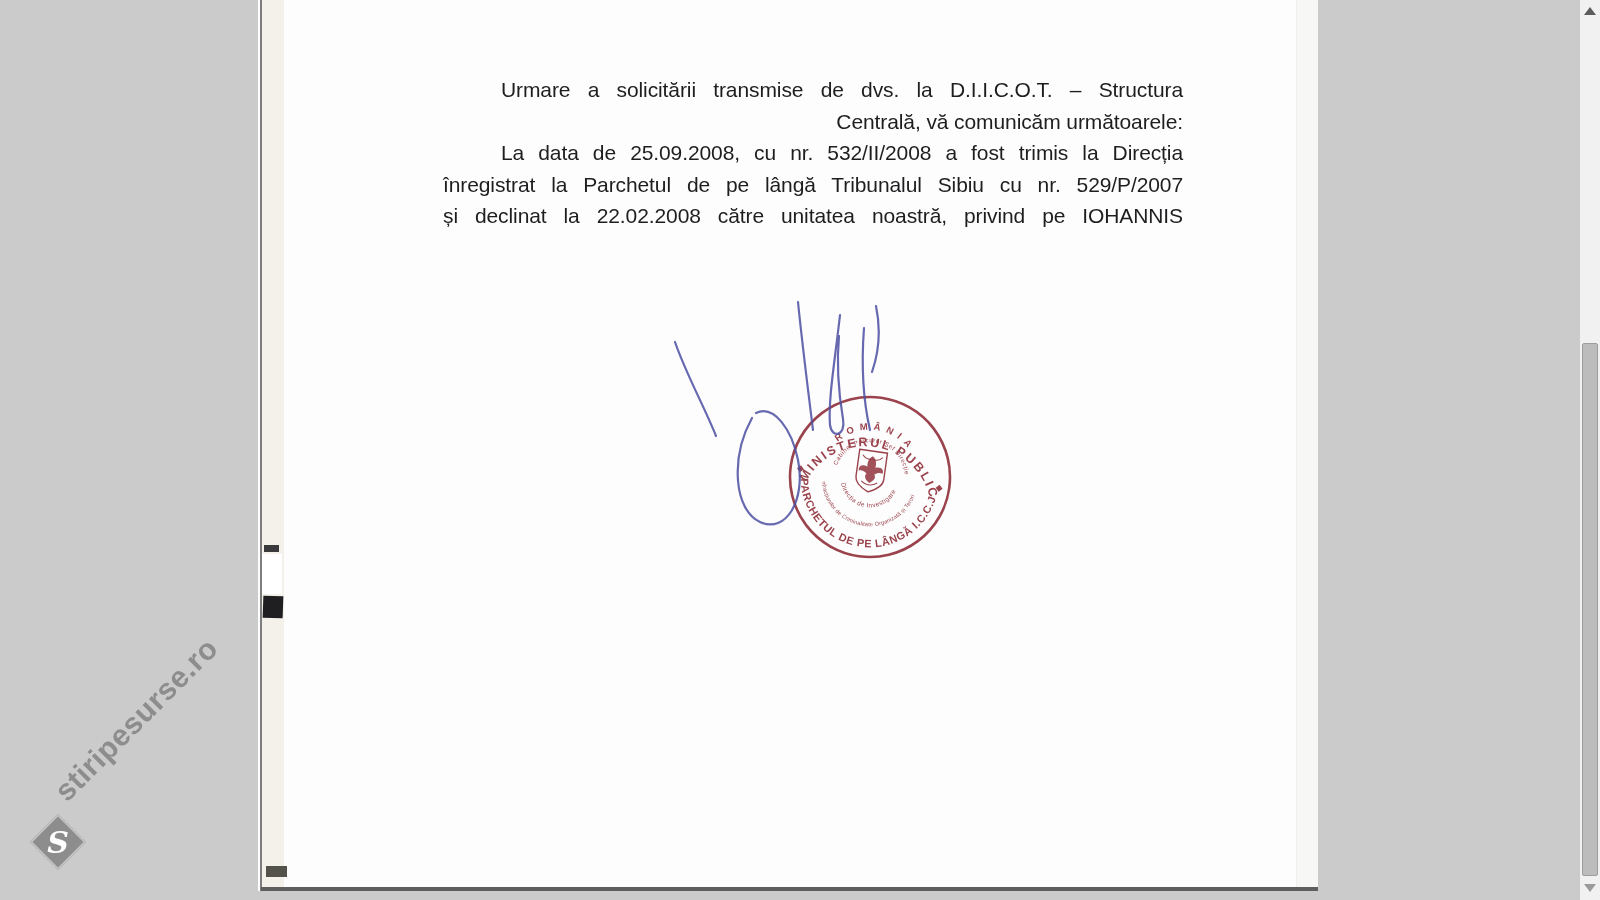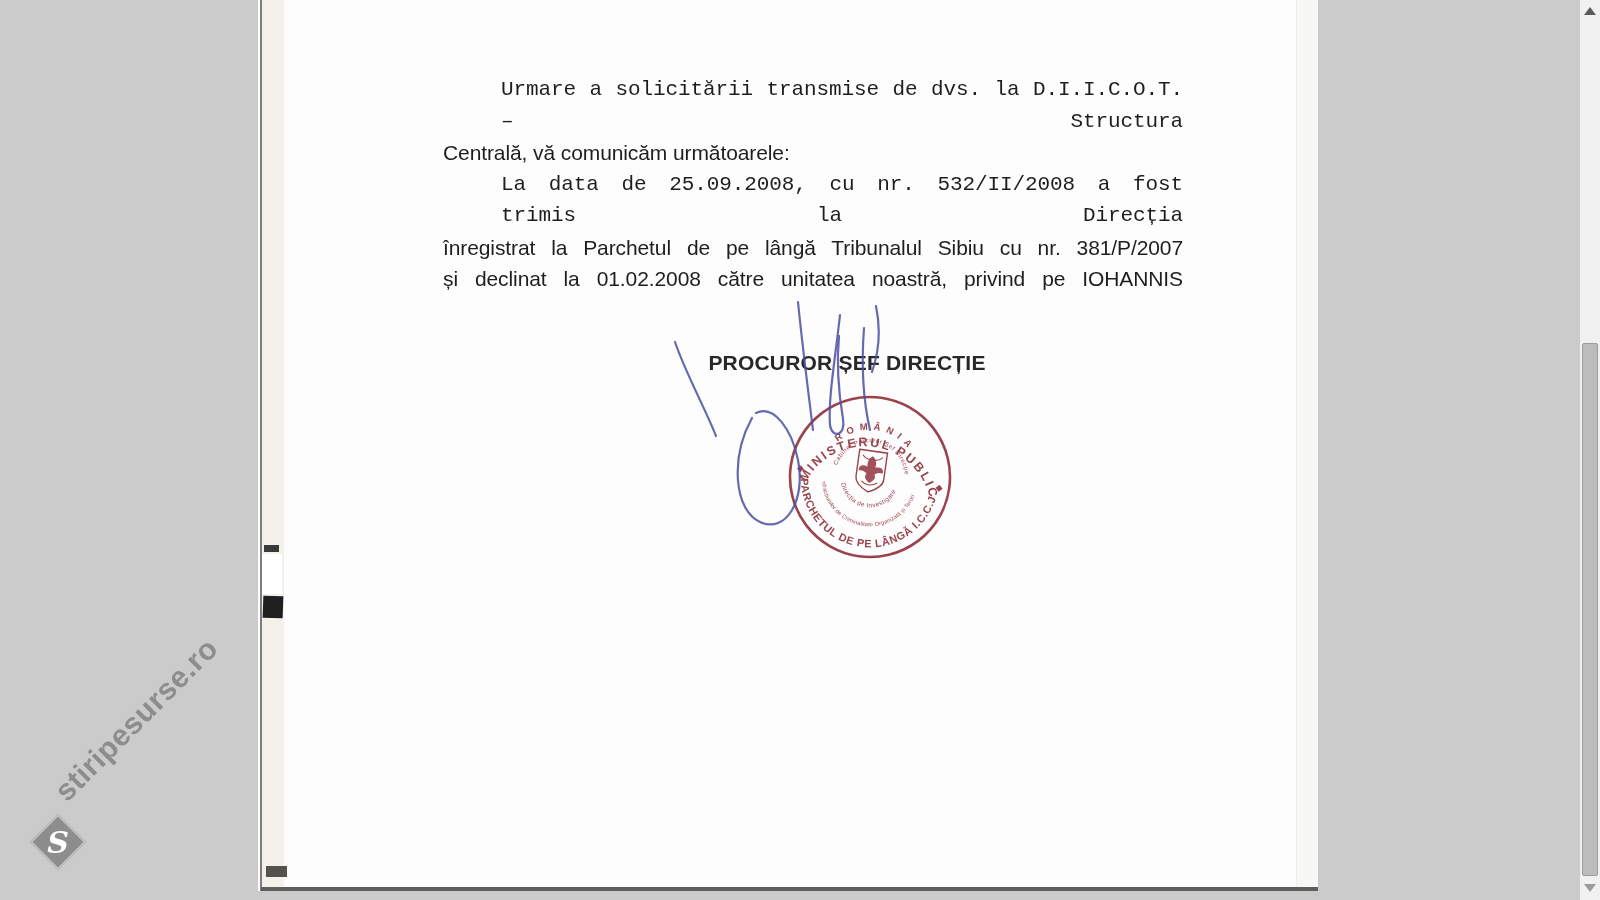--- a/index.html
+++ b/index.html
@@ -21,23 +21,23 @@
   .artifact { position:absolute; }
   #artifact-1 { left:6px; top:545px; width:15px; height:7px; background:#3a3a3c; }
   #artifact-glow { left:4px; top:554px; width:20px; height:40px; background:#ffffff; }
   #artifact-2 { left:5px; top:596px; width:20px; height:22px; background:#1f1f22;
     transform:rotate(2deg); }
   #artifact-3 { left:8px; top:866px; width:21px; height:11px; background:#54534b; }
 
   
   #body-text { position:absolute; left:185px; top:74px; width:740px;
     font-size:21px; line-height:31.5px; color:#1e1e20; letter-spacing:-0.1px; }
-  .tline { width:100%; }
+  .tline { width:100%;text-align:right; }
   .just { text-align:justify; text-align-last:justify; }
-  .indent { padding-left:58px;font-family:Liberation Mono, monospace; }
+  .indent { padding-left:58px; }
   .b { font-weight:normal; }
 
   
   #sig-block { position:absolute; left:359px; top:350px; width:460px;
     text-align:center; font-weight:bold; font-size:21px; line-height:26px;
     color:#28282a; letter-spacing:0.2px; }
 
   
   #stamp-svg { position:absolute; left:497px; top:362px; width:230px; height:230px; }
   #signature-svg { position:absolute; left:392px; top:290px; width:320px; height:260px; }
@@ -84,26 +84,25 @@
     <div class="artifact" id="artifact-glow"></div>
     <div class="artifact" id="artifact-1"></div>
     <div class="artifact" id="artifact-2"></div>
     <div class="artifact" id="artifact-3"></div>
     <div class="page-bottom-edge"></div>
 
     <div id="body-text">
       <div class="tline just indent">Urmare a solicitării transmise de dvs. la D.I.I.C.O.T. – Structura</div>
       <div class="tline">Centrală, vă comunicăm următoarele:</div>
       <div class="tline just indent">La data de 25.09.2008, cu nr. 532/II/2008 a fost trimis la Direcția</div>
-      <div class="tline just">înregistrat la Parchetul de pe lângă Tribunalul Sibiu cu nr. 381/P/2007</div>
-      <div class="tline just"><span>și declinat la 01.02.2008 către unitatea noastră, privind pe </span><span class="b">IOHANNIS</span></div>
+      <div class="tline just">înregistrat la Parchetul de pe lângă Tribunalul Sibiu cu nr. 529/P/2007</div>
+      <div class="tline just"><span>și declinat la 22.02.2008 către unitatea noastră, privind pe </span><span class="b">IOHANNIS</span></div>
     </div>
 
     <div id="sig-block">
-      <div>PROCUROR ȘEF DIRECȚIE</div>
     </div>
 
     <svg id="stamp-svg" viewBox="-115 -115 230 230" aria-hidden="true">
       <g transform="rotate(8)" fill="#8d2a35" opacity="0.88">
         <circle r="80" fill="none" stroke="#8d2a35" stroke-width="2.6"></circle>
         <path id="arcOuterTop" d="M -64,18 A 66.5,66.5 0 0 1 64,18" fill="none"></path>
         <path id="arcOuterBottom" d="M -68,13 A 69,69 0 0 0 68,13" fill="none"></path>
         <path id="arcInnerTop" d="M -45,-16 A 48,48 0 0 1 45,-16" fill="none"></path>
         <path id="arcCabinet" d="M -34,-8 A 35,35 0 0 1 34,-8" fill="none"></path>
         <path id="arcDir1" d="M -28,9 A 29,29 0 0 0 28,9" fill="none"></path>

